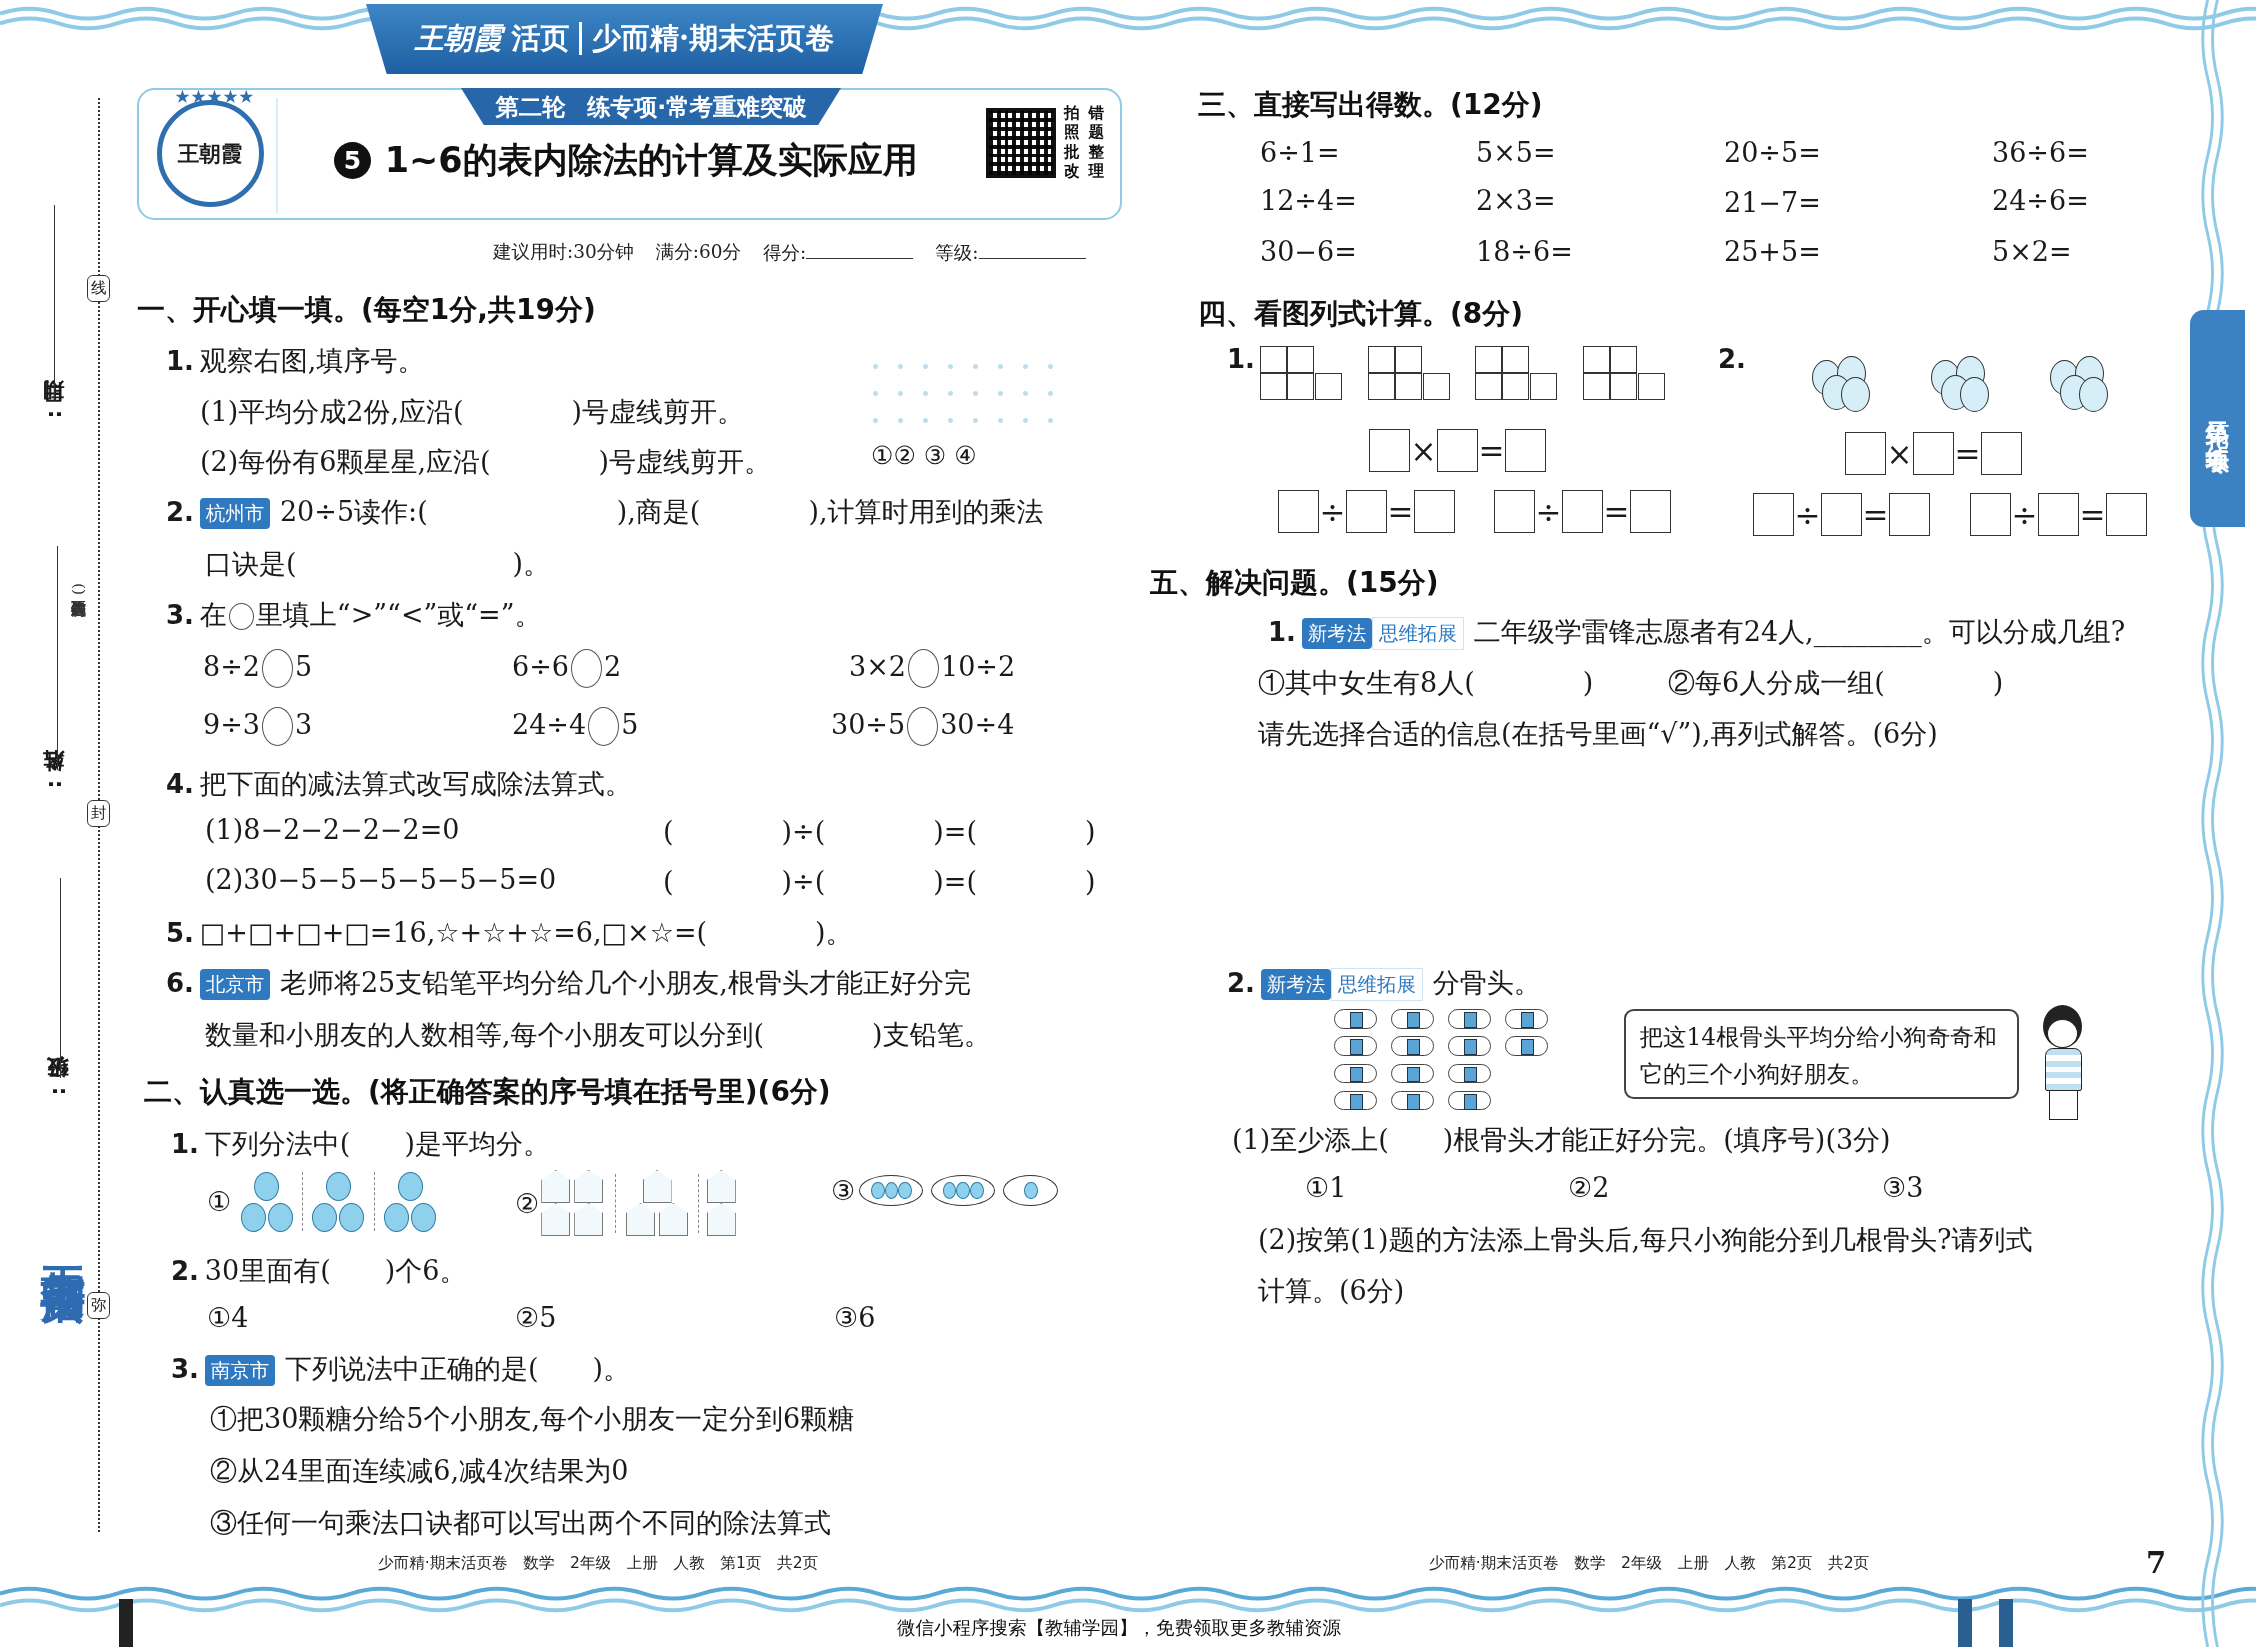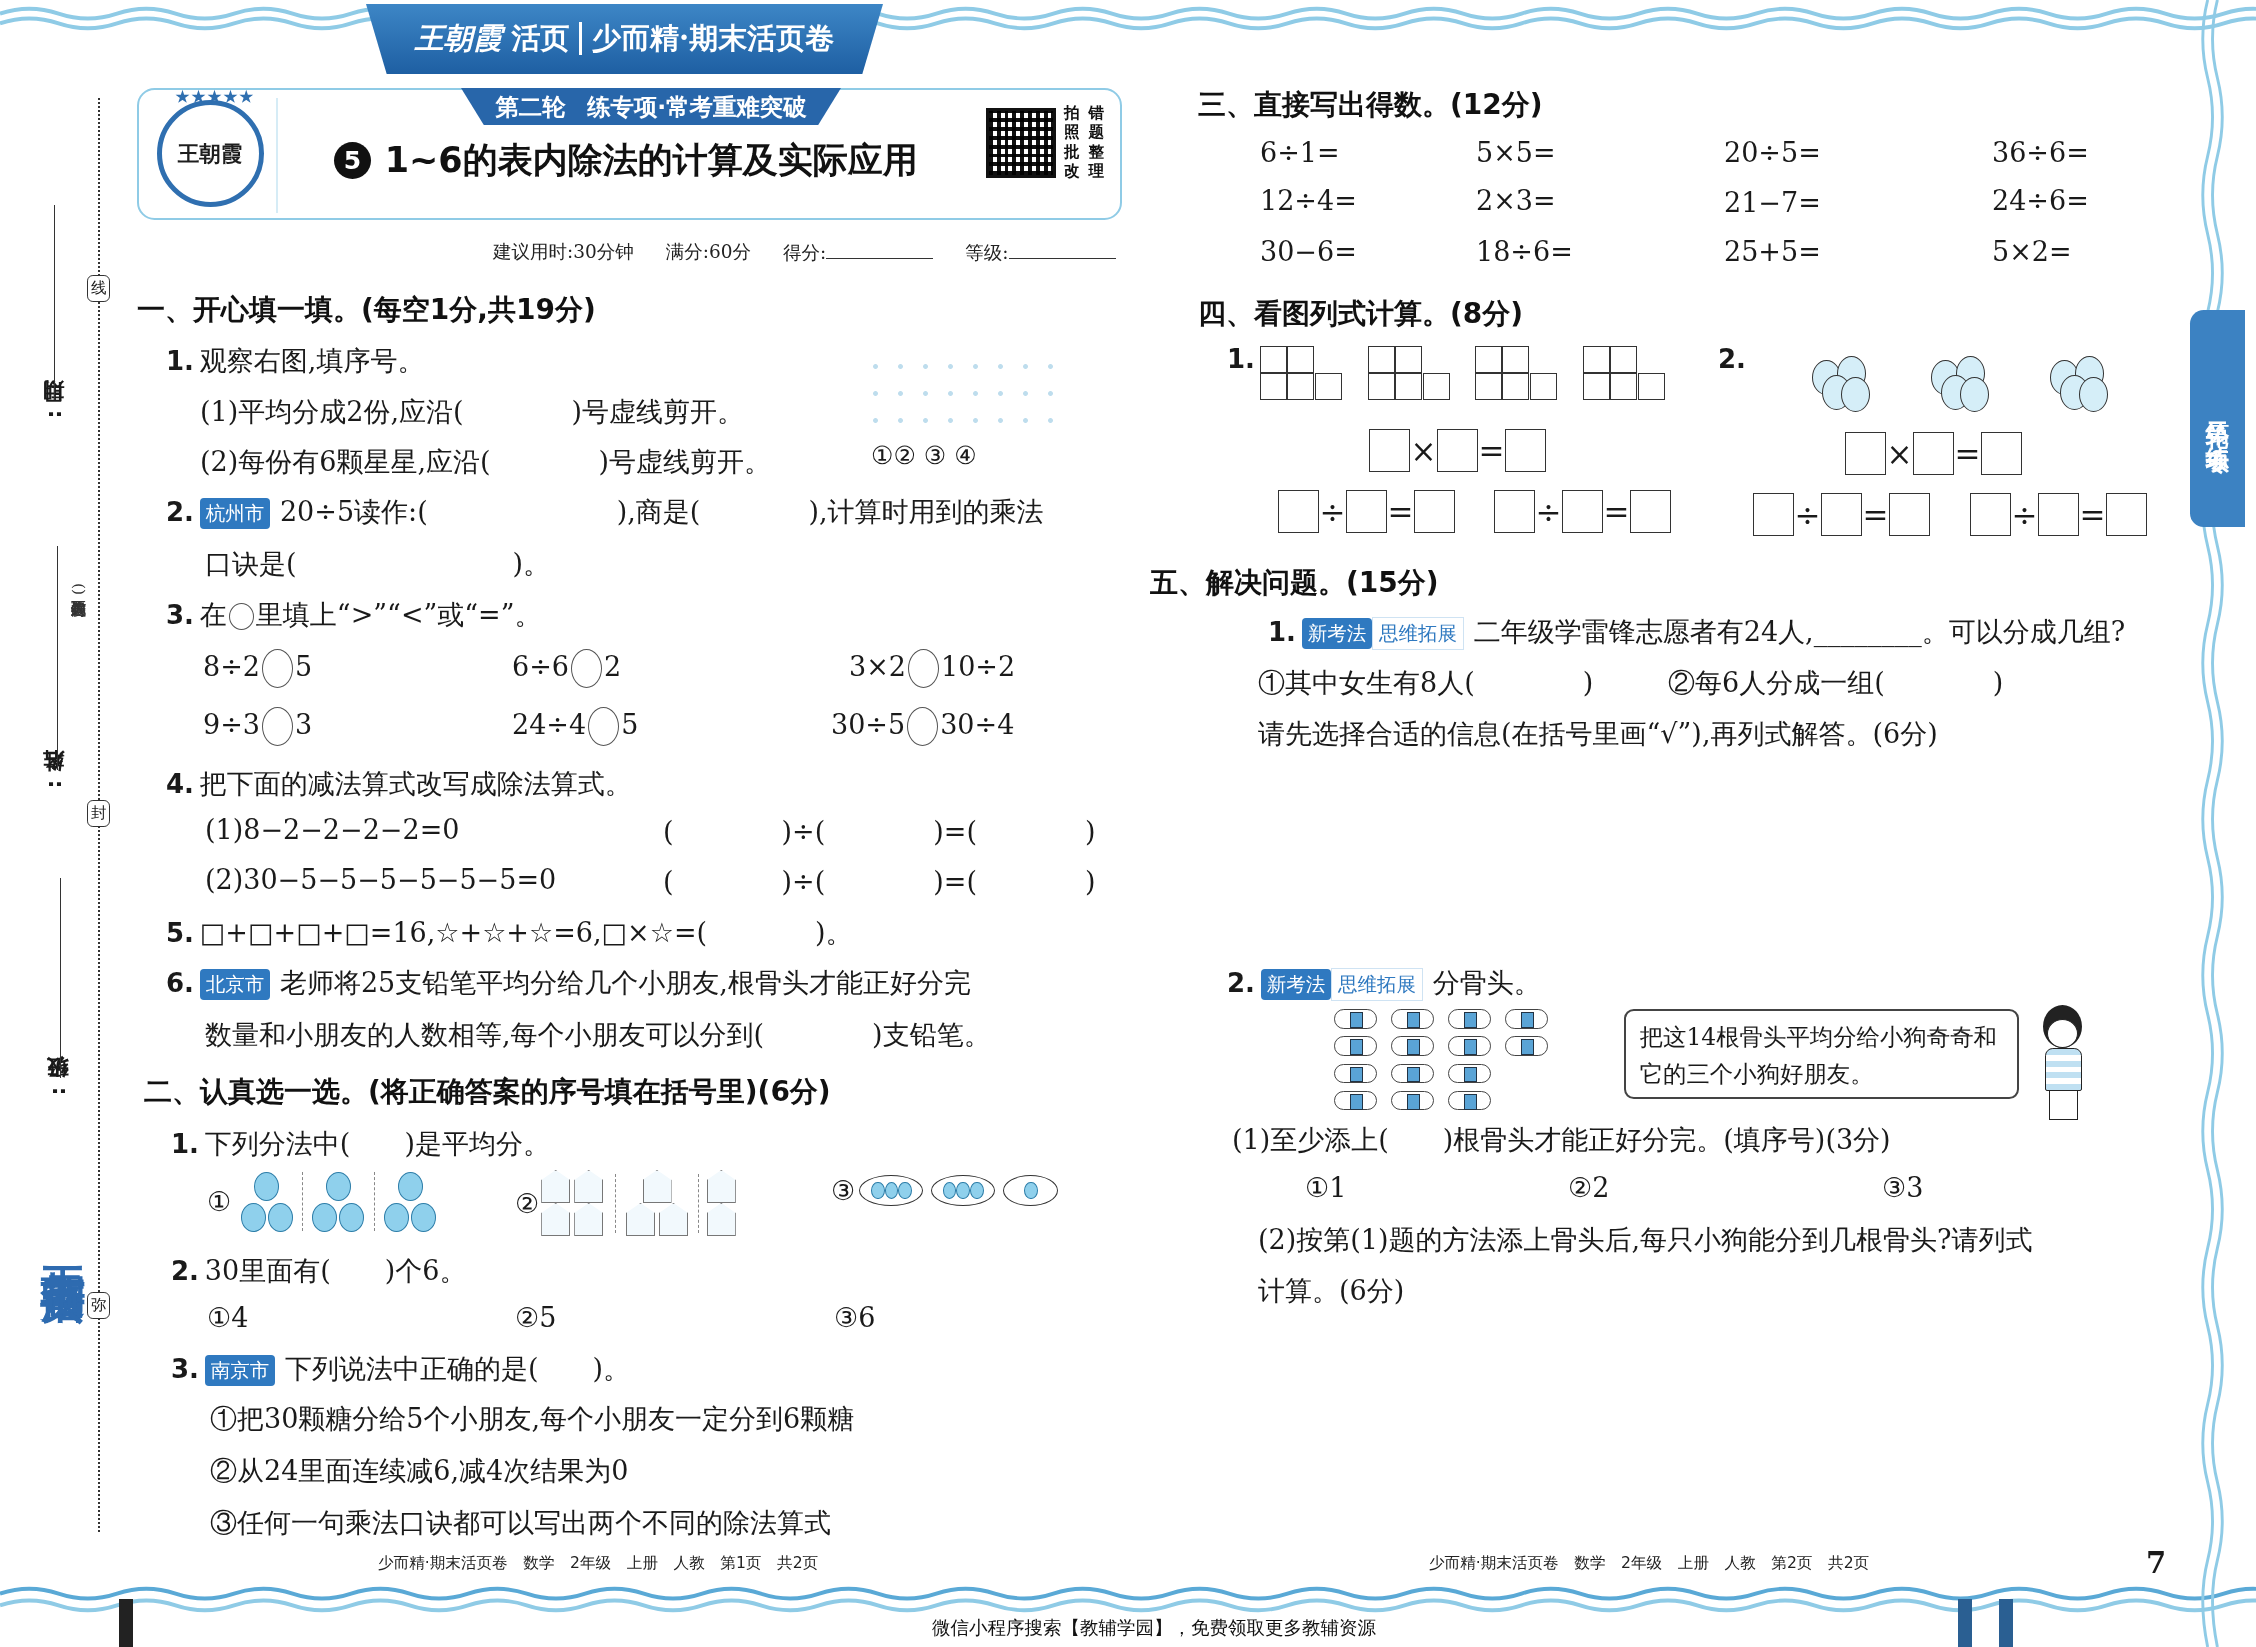--- a/index.html
+++ b/index.html
@@ -33,21 +33,21 @@
                color: #fff; font-size: 23.4px; font-weight: bold; display: flex; align-items: center; justify-content: center; gap: 21.5px; }
   .chapter-title { position: absolute; left: 195px; top: 47px; font-size: 35px; font-weight: bold; display: flex; align-items: center; gap: 13.7px; color: #111; }
   .chapter-num { width: 37px; height: 37px; border-radius: 50%; background: #111; color: #fff; display: flex; align-items: center; justify-content: center; font-size: 25px; }
   .qr { position: absolute; left: 847px; top: 17.6px; width: 70px; height: 70px;
         background:
           repeating-linear-gradient(90deg,#111 0 3.9px,#fff 3.9px 7.8px),
           repeating-linear-gradient(0deg,#111 0 3.9px,#fff 3.9px 8.8px);
         background-blend-mode: multiply; border: 3.9px solid #111; }
   .qr-label { position: absolute; left: 925px; top: 13.7px; width: 49px; font-size: 15.6px; font-weight: bold; line-height: 19.5px; color: #111; display: grid; grid-template-columns: 1fr 1fr; }
 
-  .meta-line { position: absolute; left: 493px; top: 239px; font-size: 18.5px; display: flex; gap: 32px; color: #222; }
+  .meta-line { position: absolute; left: 493px; top: 239px; font-size: 18.5px; display: flex; gap: 22px; color: #222; }
   .meta-line .blank { display: inline-block; border-bottom: 1.5px solid #333; width: 107px; height: 19.5px; }
 
   
   .binding { position: absolute; left: 98px; top: 98px; width: 0; height: 1434px; border-left: 2.4px dotted #333; }
   .seal { position: absolute; width: 23.4px; height: 27px; border: 1.5px solid #333; border-radius: 5.9px; background: #fff;
           font-size: 15.6px; display: flex; align-items: center; justify-content: center; left: 87px; }
   .vlabel { position: absolute; writing-mode: vertical-rl; transform: rotate(180deg); font-size: 21.5px; font-weight: bold; font-family: "DejaVu Sans", sans-serif; }
   .vline { position: absolute; width: 0; border-left: 1.5px solid #333; }
   .vnote { position: absolute; left: 68px; top: 583px; writing-mode: vertical-rl; font-size: 15.6px; line-height: 19.5px; color: #333; }
   .side-brand { position: absolute; left: 33px; top: 1231px; writing-mode: vertical-rl; font-size: 45px; color: #2e6bb0; font-weight: bold; letter-spacing: 3.9px; }
@@ -88,21 +88,21 @@
   .bone::after { content: ""; position: absolute; left: 14.6px; top: 2px; width: 11.7px; height: 13.7px; background: #5aa4d6; border: 1px solid #234; }
   .bubble { position: absolute; left: 1624px; top: 1009px; width: 395px; height: 90px; border: 2px solid #444; border-radius: 9.8px; padding: 7.8px 13.7px; font-size: 23.4px; line-height: 37px; }
   .kid { position: absolute; left: 2033px; top: 1005px; width: 59px; height: 117px; }
   .kid .head { position: absolute; left: 9.8px; top: 0; width: 39px; height: 43px; border-radius: 50%; background: #222; border: 2px solid #222; }
   .kid .face { position: absolute; left: 13.7px; top: 13.7px; width: 31px; height: 29px; border-radius: 50%; background: #fff; border: 1.5px solid #222; }
   .kid .body { position: absolute; left: 11.7px; top: 43px; width: 37px; height: 43px; background: repeating-linear-gradient(0deg,#bfe0f2 0 5.9px,#fff 5.9px 11.7px); border: 1.5px solid #222; border-radius: 7.8px 7.8px 2px 2px; }
   .kid .legs { position: absolute; left: 15.6px; top: 86px; width: 29px; height: 29px; border: 1.5px solid #222; border-top: none; }
 
   .footer { position: absolute; top: 1553px; font-size: 15.6px; color: #222; font-family: "DejaVu Sans", sans-serif; display: flex; gap: 15.6px; }
   .page-num { position: absolute; left: 2146px; top: 1546px; font-size: 29px; font-weight: bold; }
-  .promo { position: absolute; left: 897px; top: 1615px; font-size: 18.5px; font-family: "DejaVu Sans", sans-serif; color: #111; margin-left: 35px; }
+  .promo { position: absolute; left: 897px; top: 1615px; font-size: 18.5px; font-family: "DejaVu Sans", sans-serif; color: #111; }
   .black-tab { position: absolute; top: 1599px; width: 13.7px; height: 48px; background: #2a5f92; }
 </style>
 </head>
 <body>
 
 <svg class="wave-top" viewBox="0 0 2314 40" preserveAspectRatio="none">
   <path d="M0 14 Q 30 4 60 14 T 120 14 T 180 14 T 240 14 T 300 14 T 360 14 T 420 14 T 480 14 T 540 14 T 600 14 T 660 14 T 720 14 T 780 14 T 840 14 T 900 14 T 960 14 T 1020 14 T 1080 14 T 1140 14 T 1200 14 T 1260 14 T 1320 14 T 1380 14 T 1440 14 T 1500 14 T 1560 14 T 1620 14 T 1680 14 T 1740 14 T 1800 14 T 1860 14 T 1920 14 T 1980 14 T 2040 14 T 2100 14 T 2160 14 T 2220 14 T 2280 14 T 2340 14" stroke="#8fcbe6" stroke-width="4" fill="none"></path>
   <path d="M0 24 Q 30 14 60 24 T 120 24 T 180 24 T 240 24 T 300 24 T 360 24 T 420 24 T 480 24 T 540 24 T 600 24 T 660 24 T 720 24 T 780 24 T 840 24 T 900 24 T 960 24 T 1020 24 T 1080 24 T 1140 24 T 1200 24 T 1260 24 T 1320 24 T 1380 24 T 1440 24 T 1500 24 T 1560 24 T 1620 24 T 1680 24 T 1740 24 T 1800 24 T 1860 24 T 1920 24 T 1980 24 T 2040 24 T 2100 24 T 2160 24 T 2220 24 T 2280 24 T 2340 24" stroke="#8fcbe6" stroke-width="4" fill="none"></path>
 </svg>
 <svg class="wave-bottom" viewBox="0 0 2314 40" preserveAspectRatio="none">

